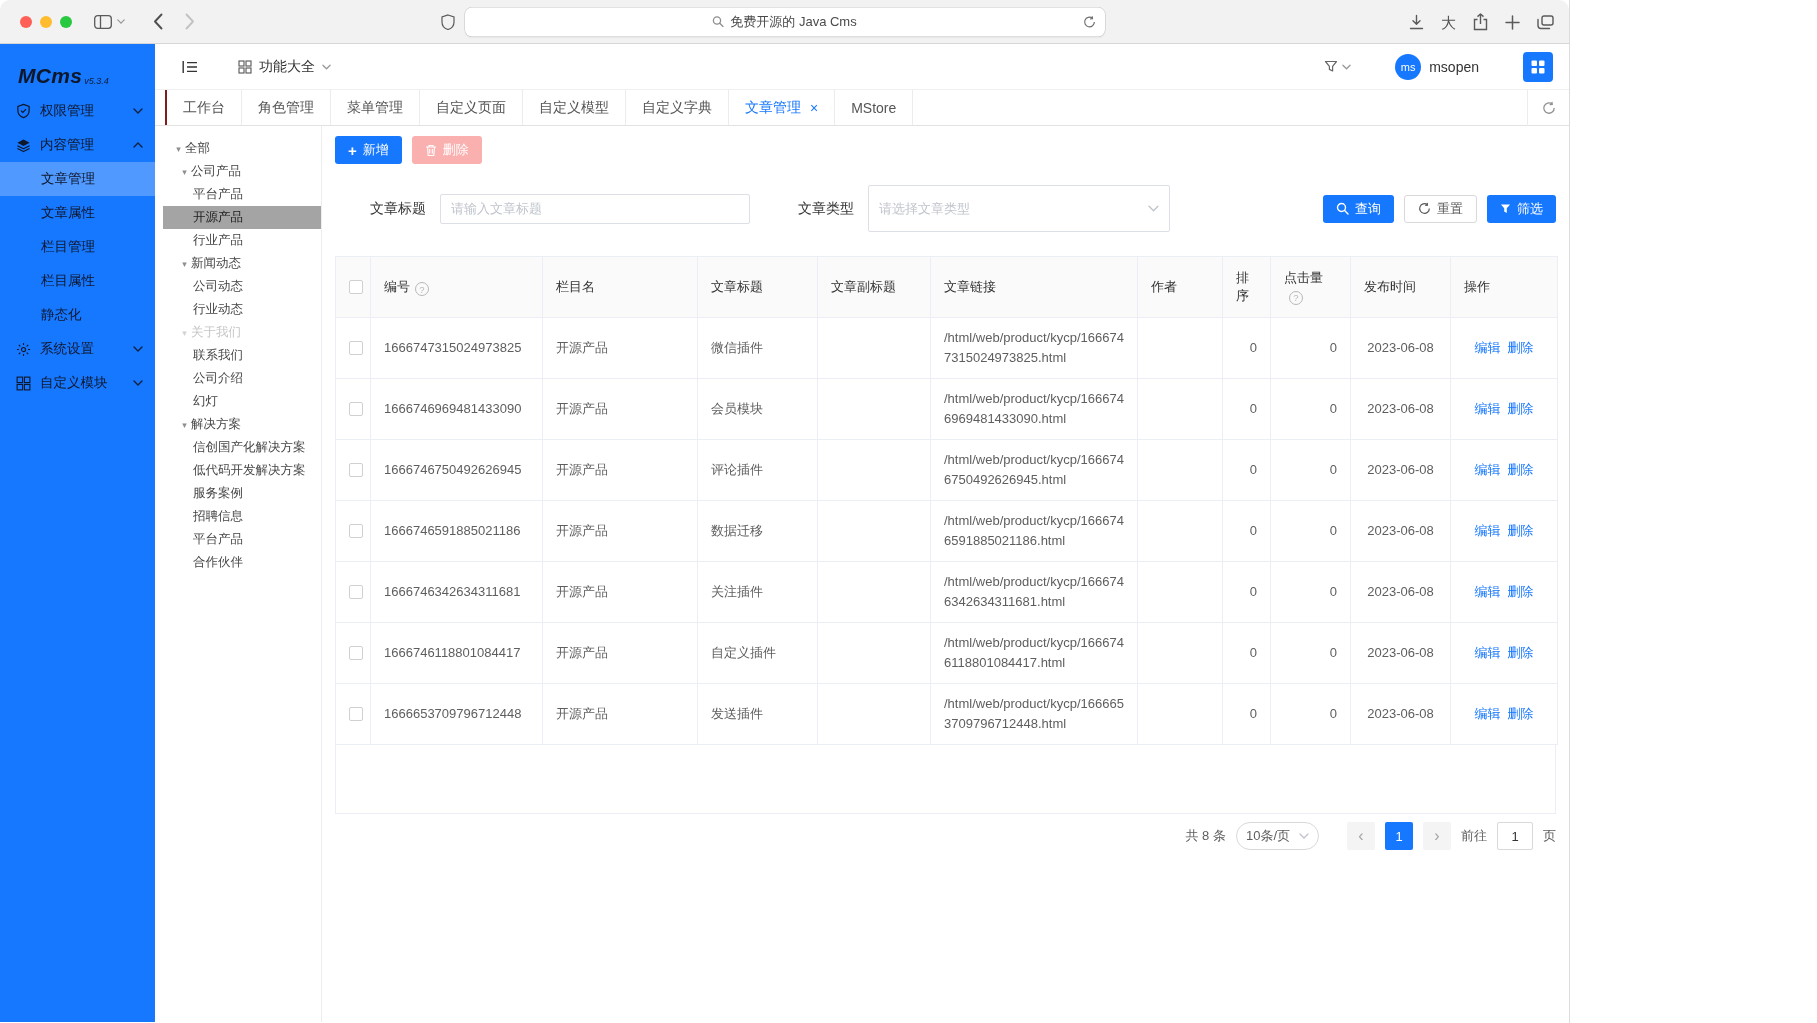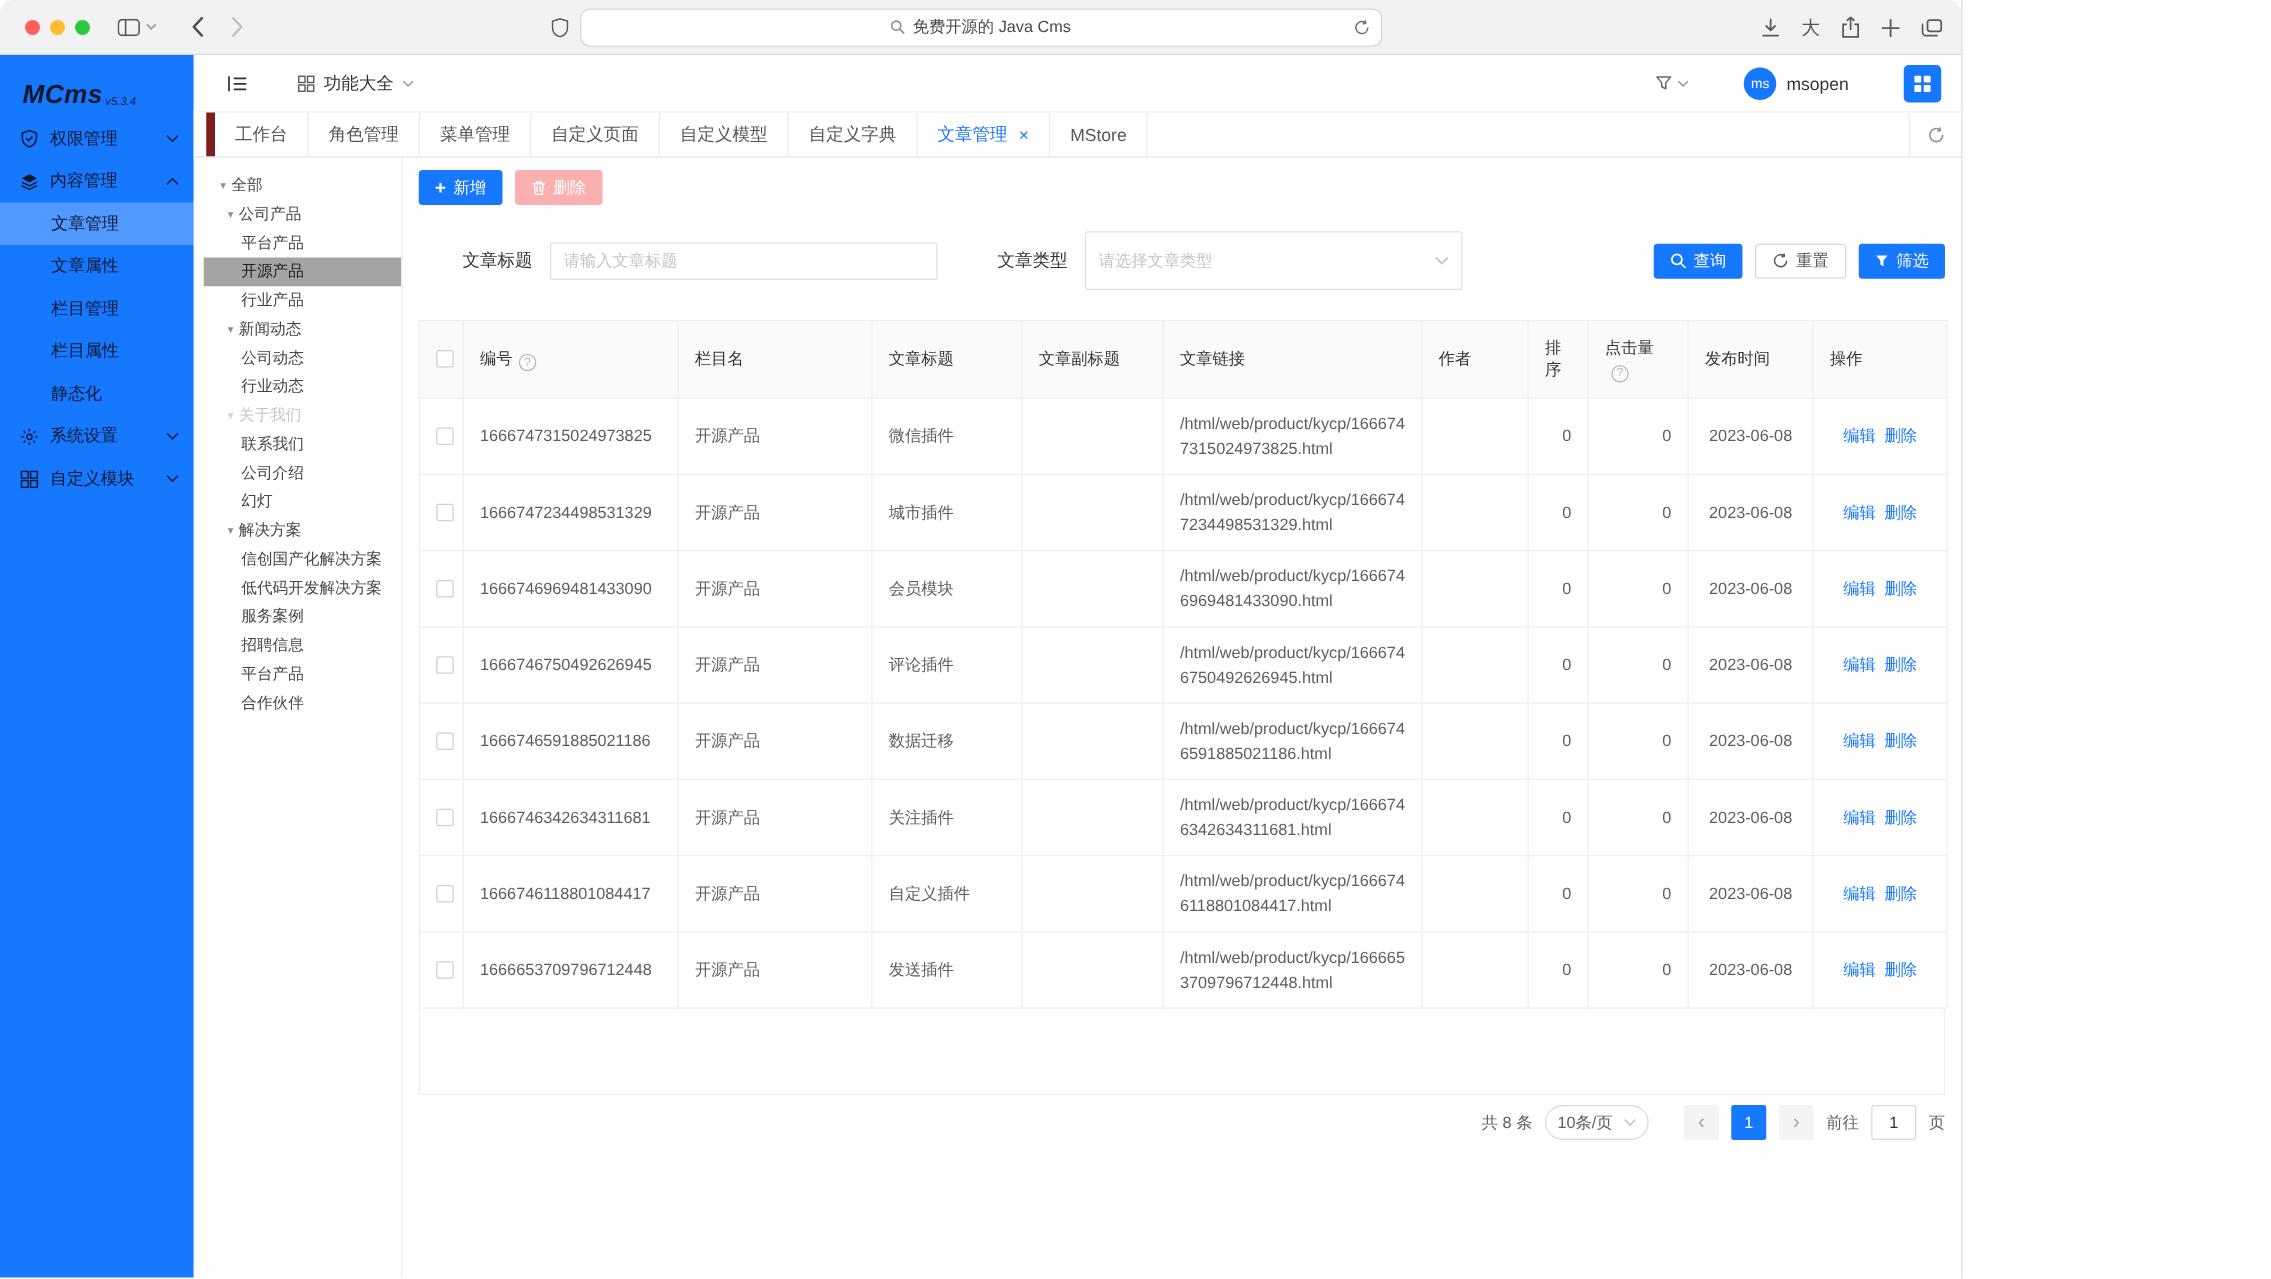--- a/index.html
+++ b/index.html
@@ -48,21 +48,21 @@
   .menu-chev { color:#999; display:flex; }
   .hdr-right { margin-left:auto; display:flex; align-items:center;text-align:center; }
   .theme-wrap { display:flex; align-items:center; gap:4px; color:#666; cursor:pointer; }
   .avatar { width:26px; height:26px; border-radius:50%; background:#1677ff; color:#fff; font-size:11px; display:flex; align-items:center; justify-content:center; margin-left:44px; cursor:pointer; }
   .username { margin-left:8px; font-size:14px; color:#333; cursor:pointer; }
   .apps-btn { width:30px; height:30px; border-radius:4px; background:#1677ff; margin-left:44px; display:flex; align-items:center; justify-content:center; cursor:pointer; }
 
   
   .tabbar { position:relative; height:37px; border-top:1px solid #f0f0f0; border-bottom:1px solid #e2e2e2; display:flex; padding-left:10px; background:#fff; }
   .tab { display:flex; align-items:center; padding:0 16px; font-size:14px; color:#555; border-right:1px solid #ececec; cursor:pointer; white-space:nowrap; }
-  .tab:first-child { border-left:7px solid #7f1d1d; }
+  .tab:first-child { border-left:2px solid #7f1d1d; }
   .tab.active { color:#1677ff; }
   .tab-close { margin-left:9px; font-size:14px; line-height:1; }
   .tab-refresh { position:absolute; right:0; top:0; width:42px; height:36px; display:flex; align-items:center; justify-content:center; color:#909090; border-left:1px solid #ececec; cursor:pointer; }
 
   
   .workspace { flex:1; display:flex; min-height:0; }
   .tree { width:167px; flex-shrink:0; border-right:1px solid #ededed; padding-top:11px; overflow:hidden; }
   .titem { height:23px; display:flex; align-items:center; font-size:12.5px; color:#454545; cursor:pointer; white-space:nowrap; }
   .titem .arr { width:13px; font-size:9px; color:#8f8f8f; text-align:center; flex-shrink:0; }
   .lv0 { padding-left:17px; } .lv1 { padding-left:23px; } .lv2 { padding-left:38px; }
@@ -538,35 +538,20 @@
                     <td></td>
                     <td class="cell-num">0</td>
                     <td class="cell-num">0</td>
                     <td class="cell-ctr">2023-06-08</td>
                     <td class="cell-ctr"><a class="alink">编辑</a><a class="alink">删除</a></td>
                   </tr>
                   <tr>
                     <td>
                       <input class="chk" type="checkbox" style="">
                     </td>
-                    <td>1666747234498531329</td>
-                    <td>开源产品</td>
-                    <td>城市插件</td>
-                    <td></td>
-                    <td>/html/web/product/kycp/1666747234498531329.html</td>
-                    <td></td>
-                    <td class="cell-num">0</td>
-                    <td class="cell-num">0</td>
-                    <td class="cell-ctr">2023-06-08</td>
-                    <td class="cell-ctr"><a class="alink">编辑</a><a class="alink">删除</a></td>
-                  </tr>
-                  <tr>
-                    <td>
-                      <input class="chk" type="checkbox" style="">
-                    </td>
                     <td>1666746969481433090</td>
                     <td>开源产品</td>
                     <td>会员模块</td>
                     <td></td>
                     <td>/html/web/product/kycp/1666746969481433090.html</td>
                     <td></td>
                     <td class="cell-num">0</td>
                     <td class="cell-num">0</td>
                     <td class="cell-ctr">2023-06-08</td>
                     <td class="cell-ctr"><a class="alink">编辑</a><a class="alink">删除</a></td>

